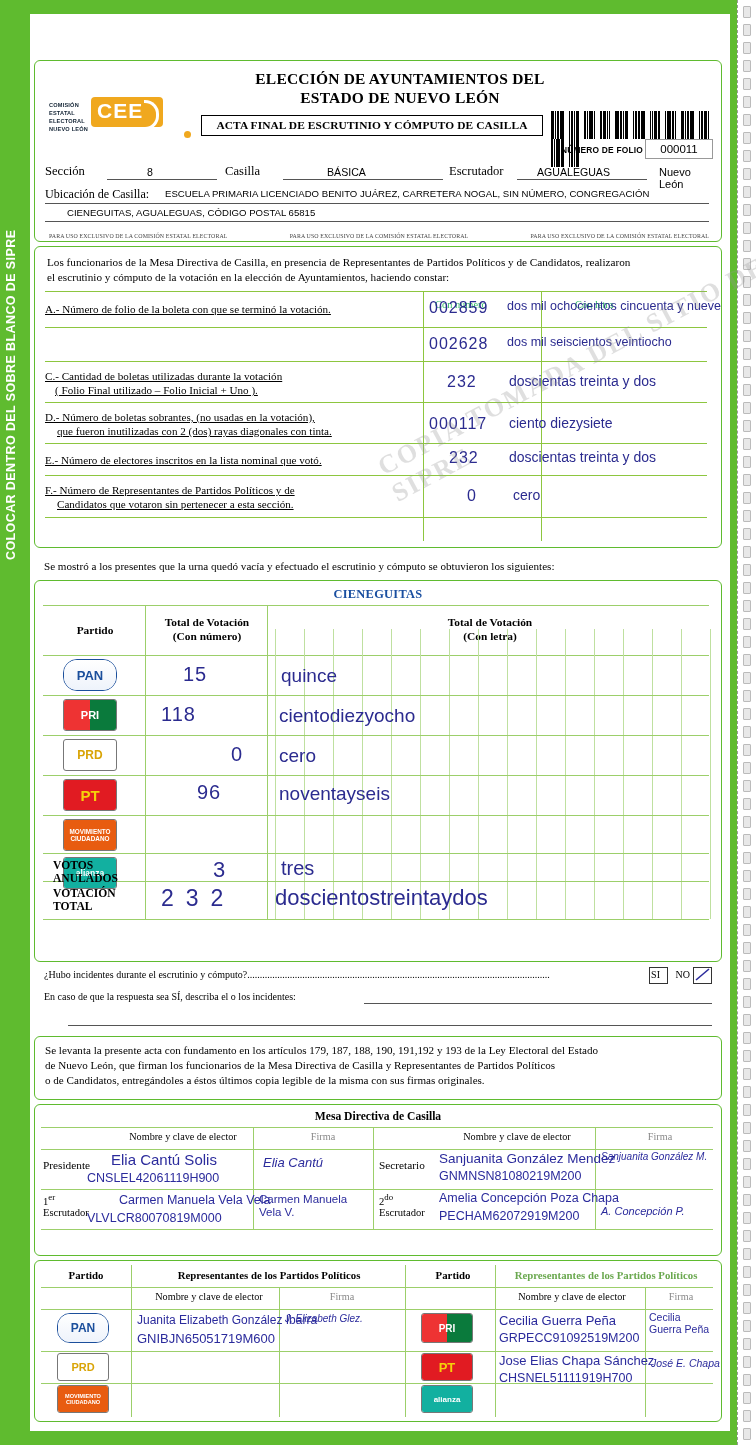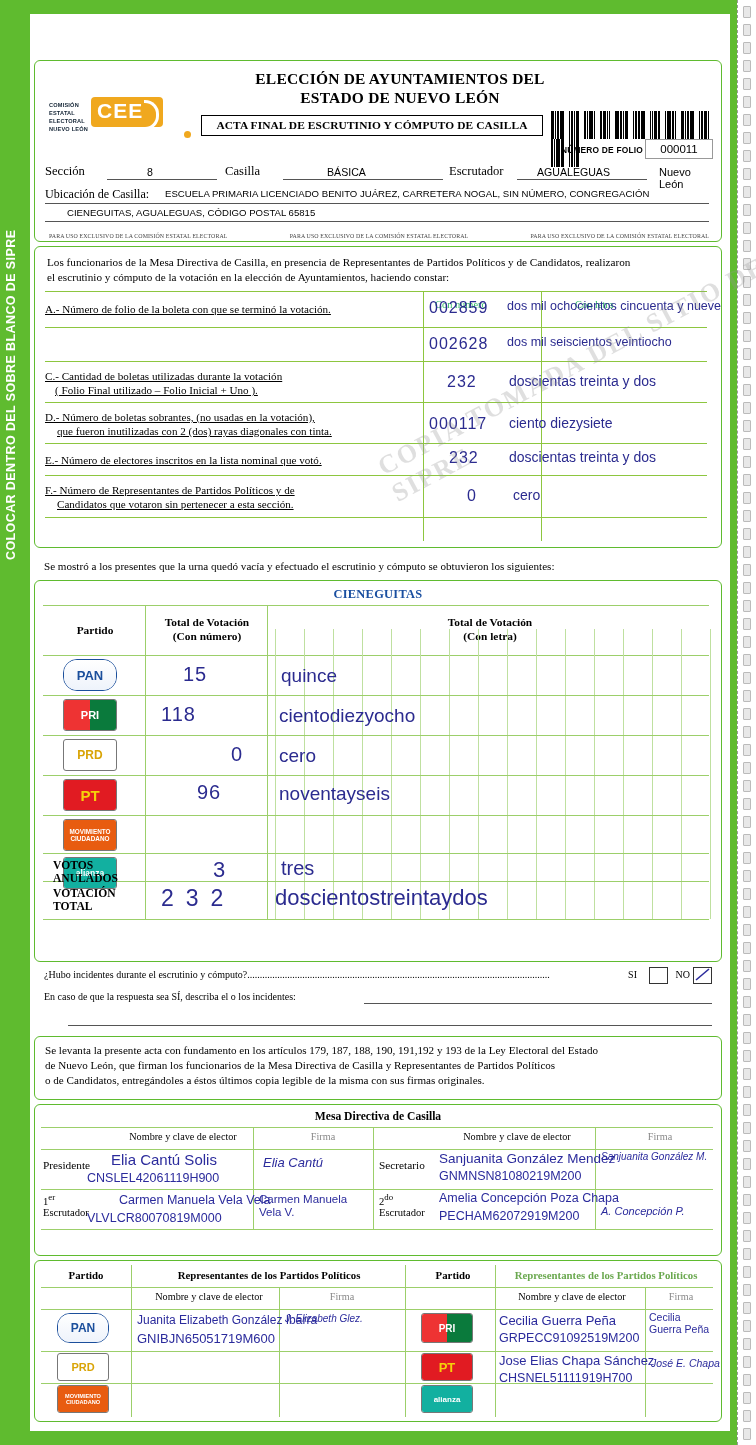--- a/index.html
+++ b/index.html
@@ -425,21 +425,21 @@
       <div class="votos-lbl" style="left:18px;top:306px">
         <span>VOTACIÓN</span><br>
         <span>TOTAL</span>
       </div>
       <div class="hwnum" style="left:126px;top:304px;font-size:23px;letter-spacing:12px">232</div>
       <div class="hwtxt" style="left:240px;top:304px;font-size:22px">doscientostreintaydos</div>
     </div>
 
     <div class="inc">
       <span><span>¿Hubo incidentes durante el escrutinio y cómputo?</span><span>.........................................................................................................................</span></span>
-      <span style="position:absolute;right:75px;top:0;">SI</span>
+      <span style="position:absolute;right:52px;top:0;">SI</span>
       <span class="chk" style="right:44px;top:-2px"></span>
       <span style="position:absolute;right:22px;top:0;">NO</span>
       <span class="chk" style="right:0px;top:-2px">
         <svg width="17" height="15" viewBox="0 0 17 15">
             <path d="M2 12 L15 1" stroke="#2b2b9c" stroke-width="1.6" fill="none"></path>
           </svg>
       </span>
 
       <span style="position:absolute;left:0;top:22px">En caso de que la respuesta sea SÍ, describa el o los incidentes:</span>
       <span class="uline" style="left:320px;top:34px;width:348px"></span>

